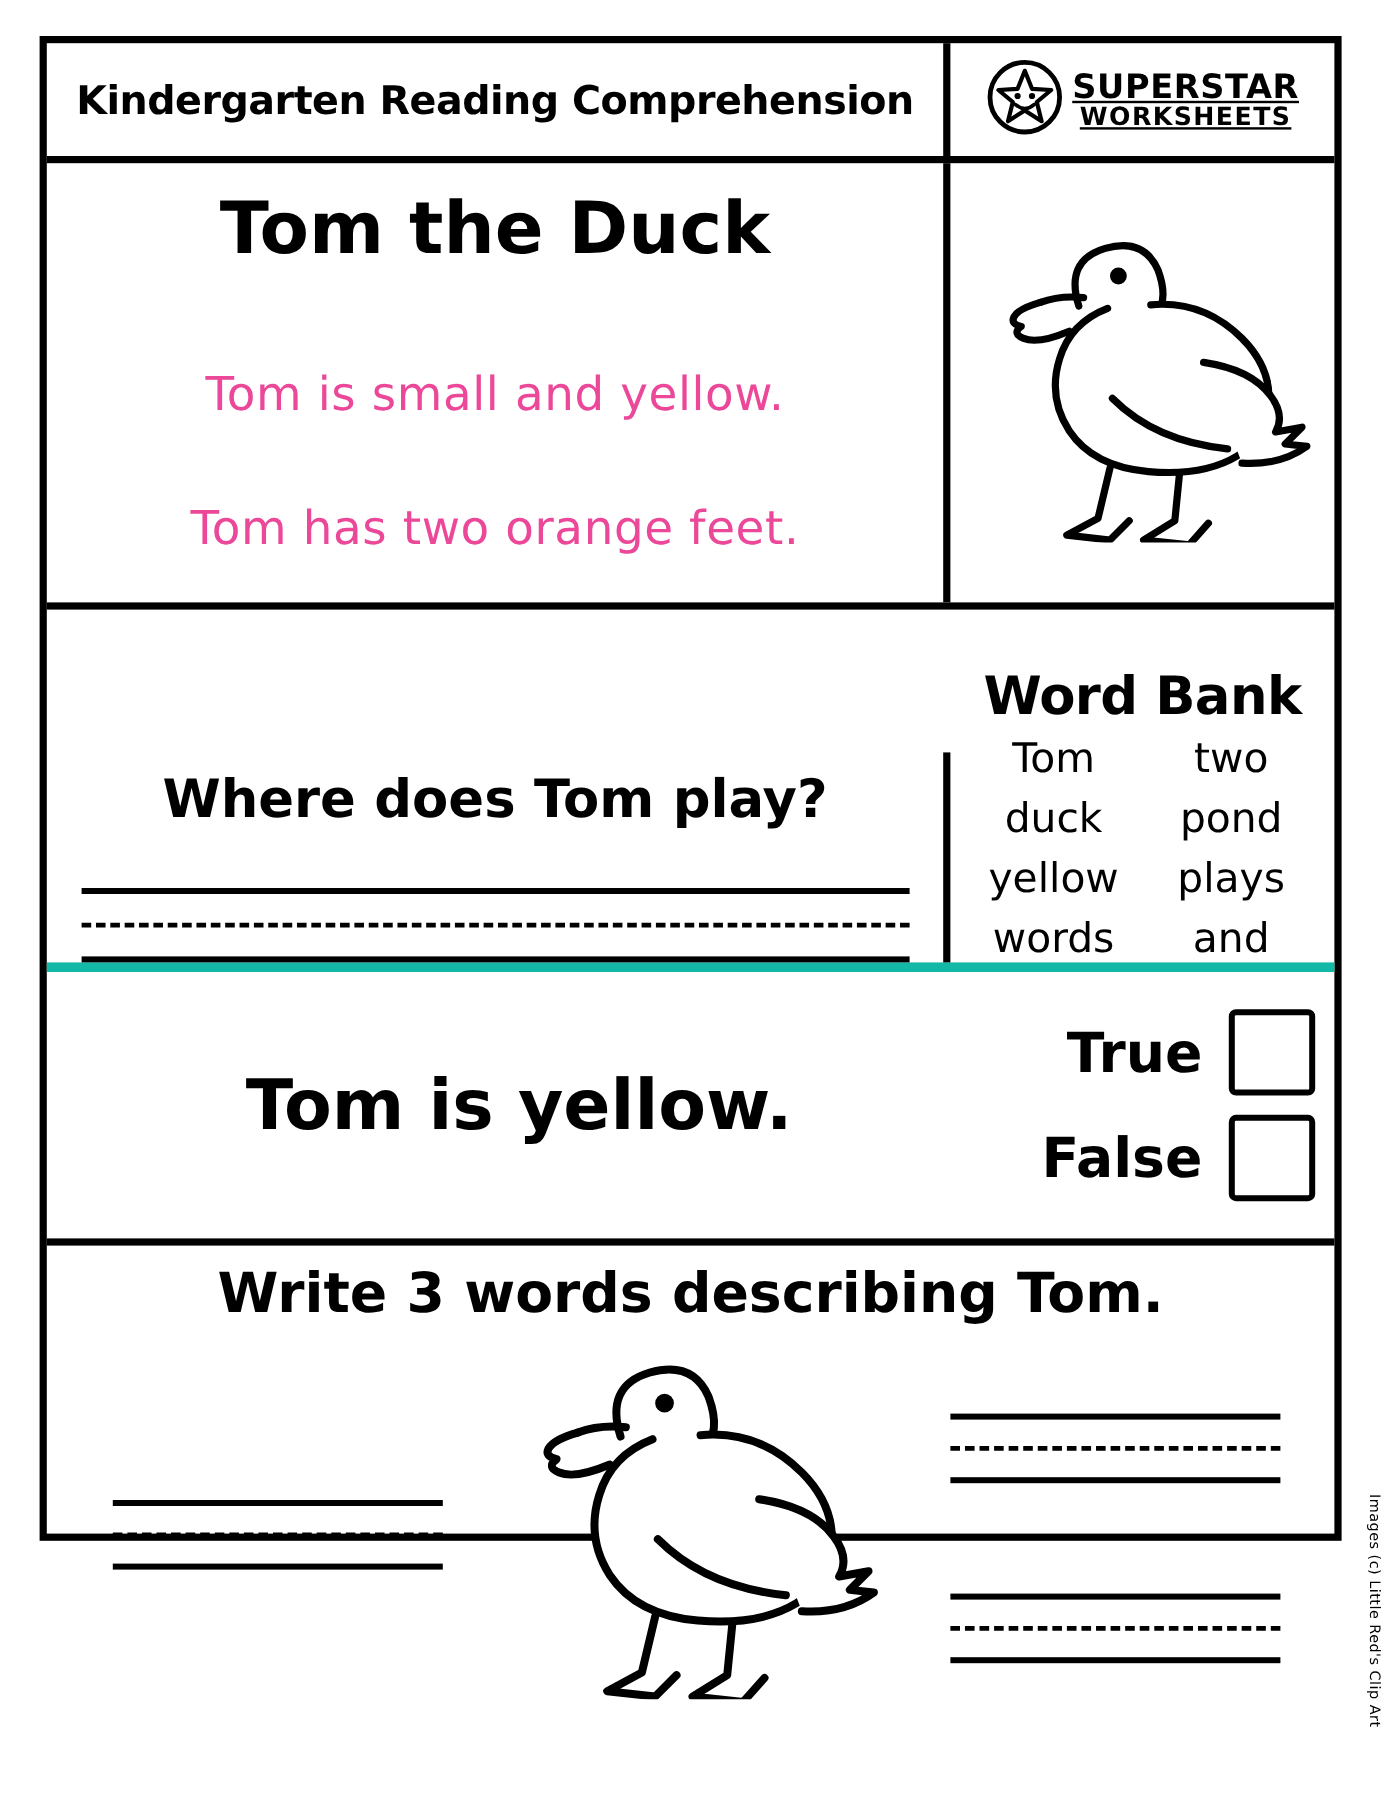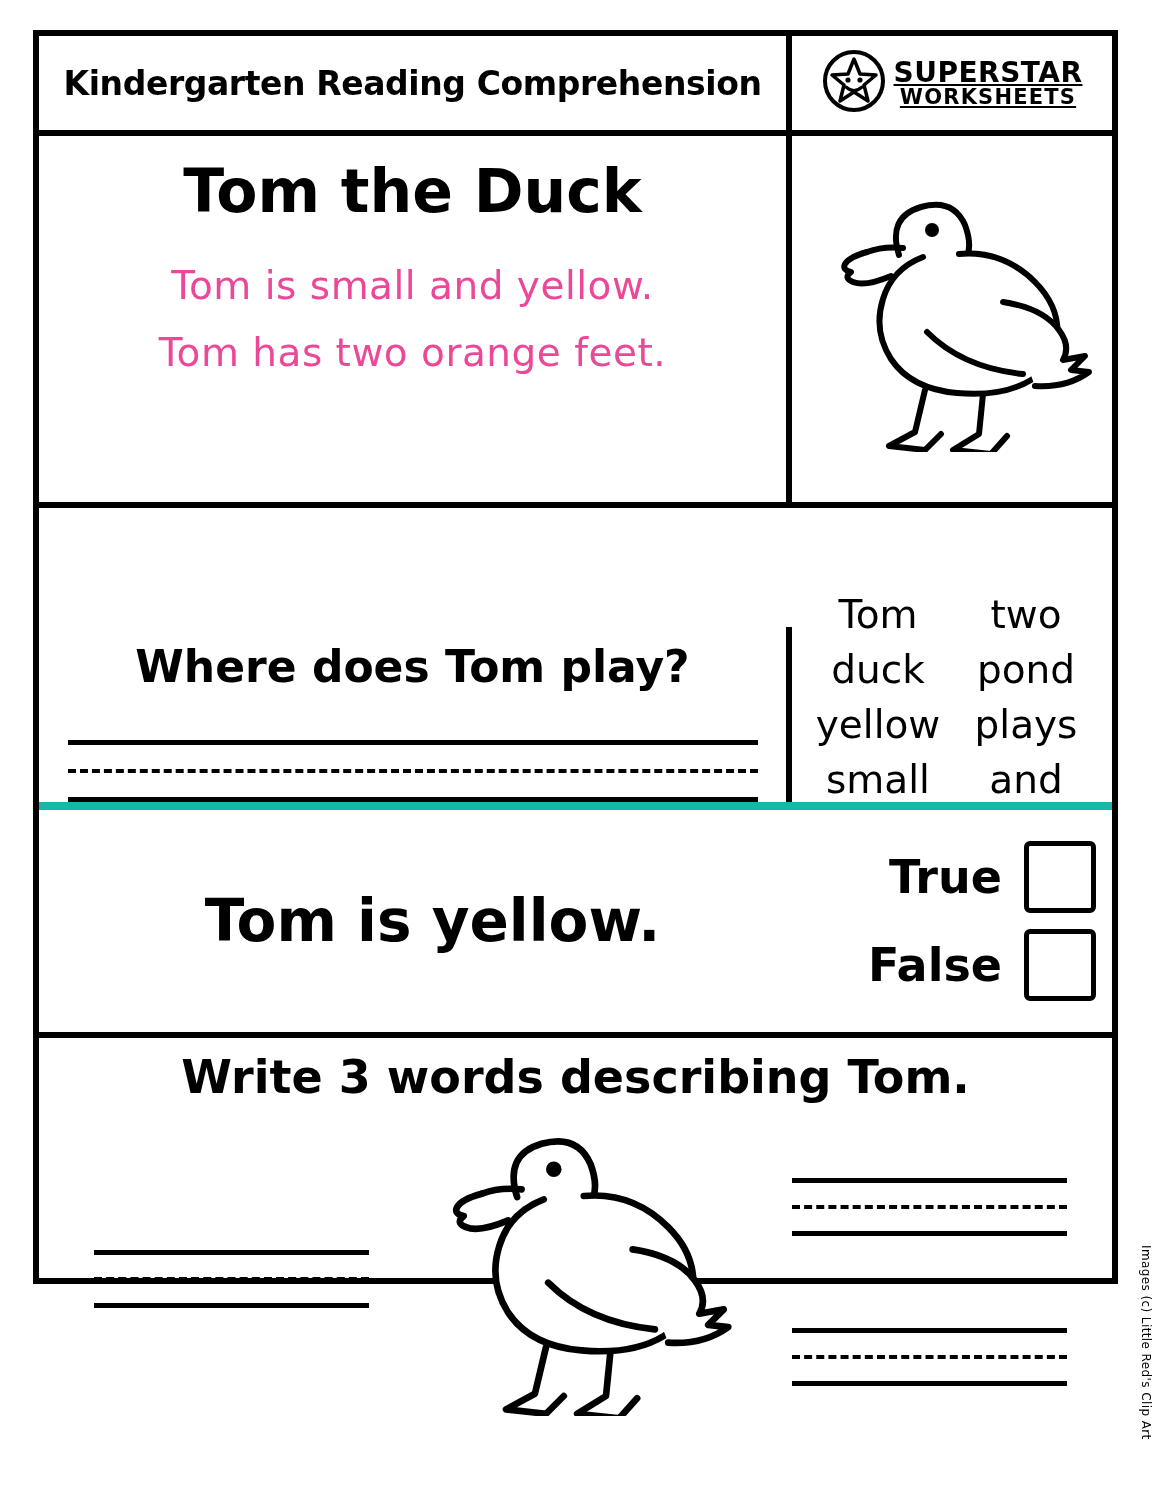--- a/index.html
+++ b/index.html
@@ -90,20 +90,21 @@
     box-sizing: border-box;
   }
   .story-cell {
     flex: 1 1 auto;
     border-right: 6px solid #000;
     box-sizing: border-box;
     display: flex;
     flex-direction: column;
     align-items: center;
     padding-top: 20px;
+    gap: 44px;
   }
   .story-title {
     font-family: "DejaVu Sans", sans-serif;
     font-weight: bold;
     font-size: 60px;
     color: #000;
     letter-spacing: 0px;
     margin-bottom: 26px;
   }
   .story-line {
@@ -172,21 +173,21 @@
     margin-top: 6px;
     display: grid;
     grid-template-columns: 1fr 1fr;
     row-gap: 10px;
     column-gap: 4px;
     padding: 0 14px;
   }
   .wordbank-word {
     text-align: center;
     font-family: "DejaVu Sans", sans-serif;
-    font-size: 39px;
+    font-size: 34px;
     color: #000;
   }
 
   
   .tf-row {
     display: flex;
     align-items: center;
     height: 228px;
     border-bottom: 6px solid #000;
     box-sizing: border-box;
@@ -339,28 +340,29 @@
   <div class="question-row">
     <div class="question-cell">
       <div class="question-text">Where does Tom play?</div>
       <div class="answer-lines lines-group">
         <div class="line-solid"></div>
         <div class="line-dash"></div>
         <div class="line-solid"></div>
       </div>
     </div>
     <div class="wordbank-cell">
+      <div class="wordbank-title">Word Bank</div>
       <div class="wordbank-grid">
         <div class="wordbank-word">Tom</div>
         <div class="wordbank-word">two</div>
         <div class="wordbank-word">duck</div>
         <div class="wordbank-word">pond</div>
         <div class="wordbank-word">yellow</div>
         <div class="wordbank-word">plays</div>
-        <div class="wordbank-word">small</div>
+        <div class="wordbank-word">words</div>
         <div class="wordbank-word">and</div>
       </div>
     </div>
   </div>
 
   <div class="tf-row">
     <div class="tf-statement">Tom is yellow.</div>
     <div class="tf-options">
       <div class="tf-opt">
         <span class="tf-label">True</span>

